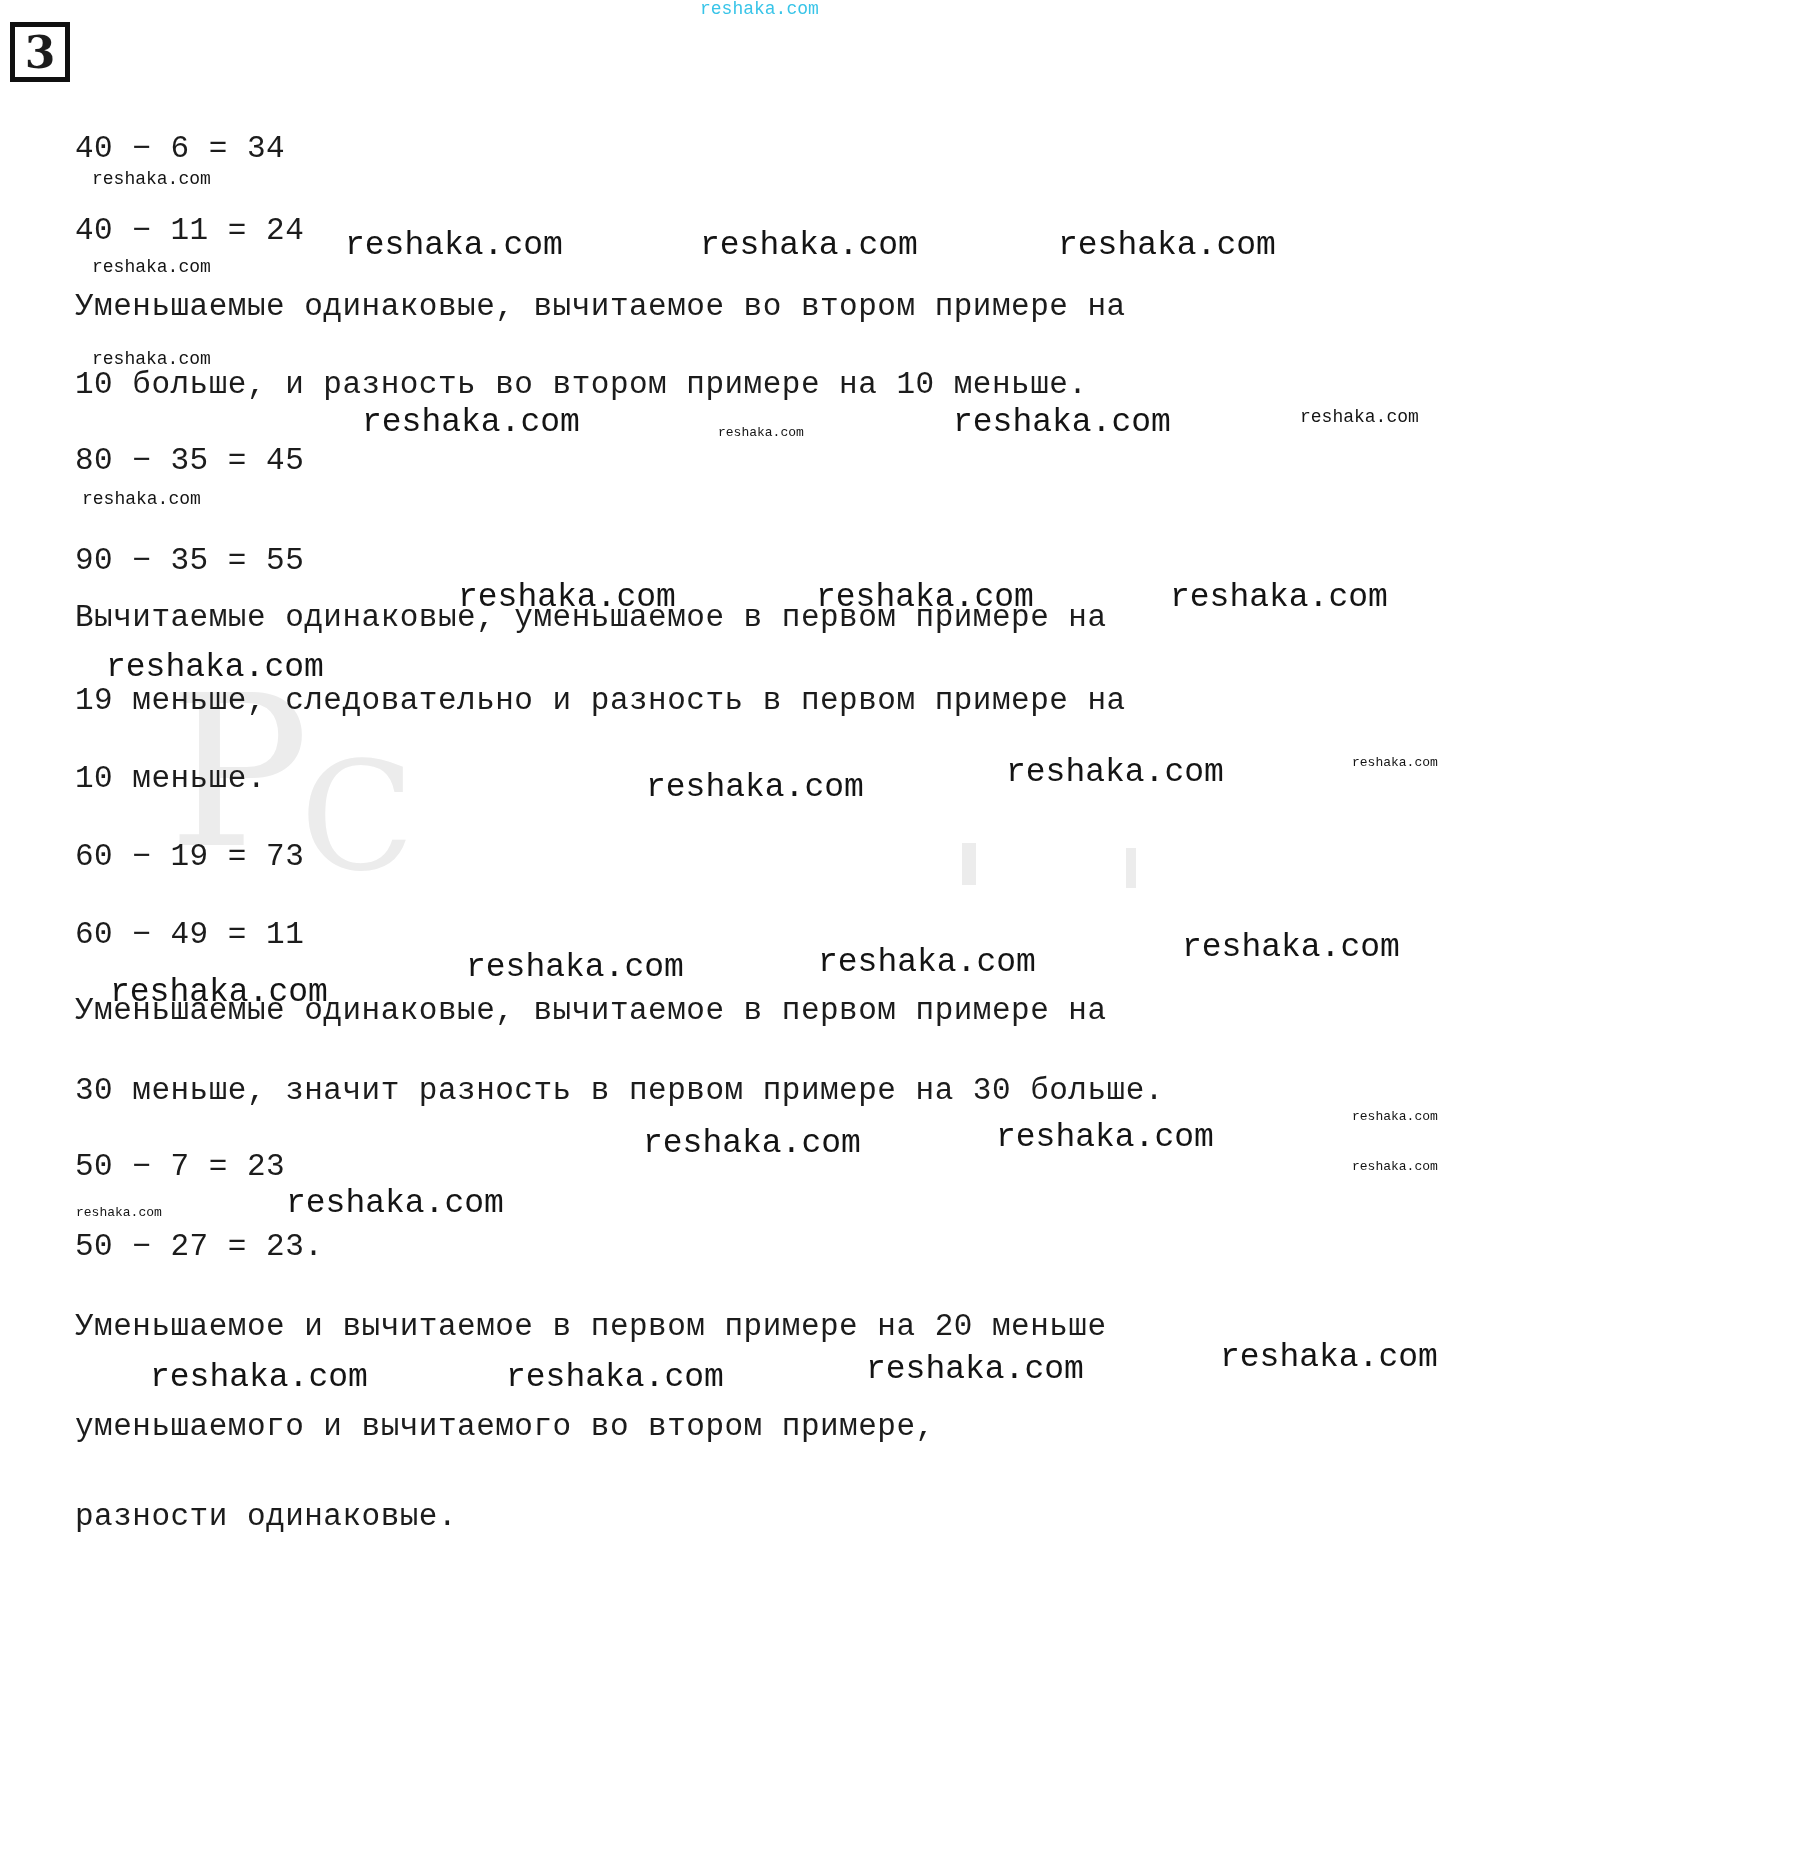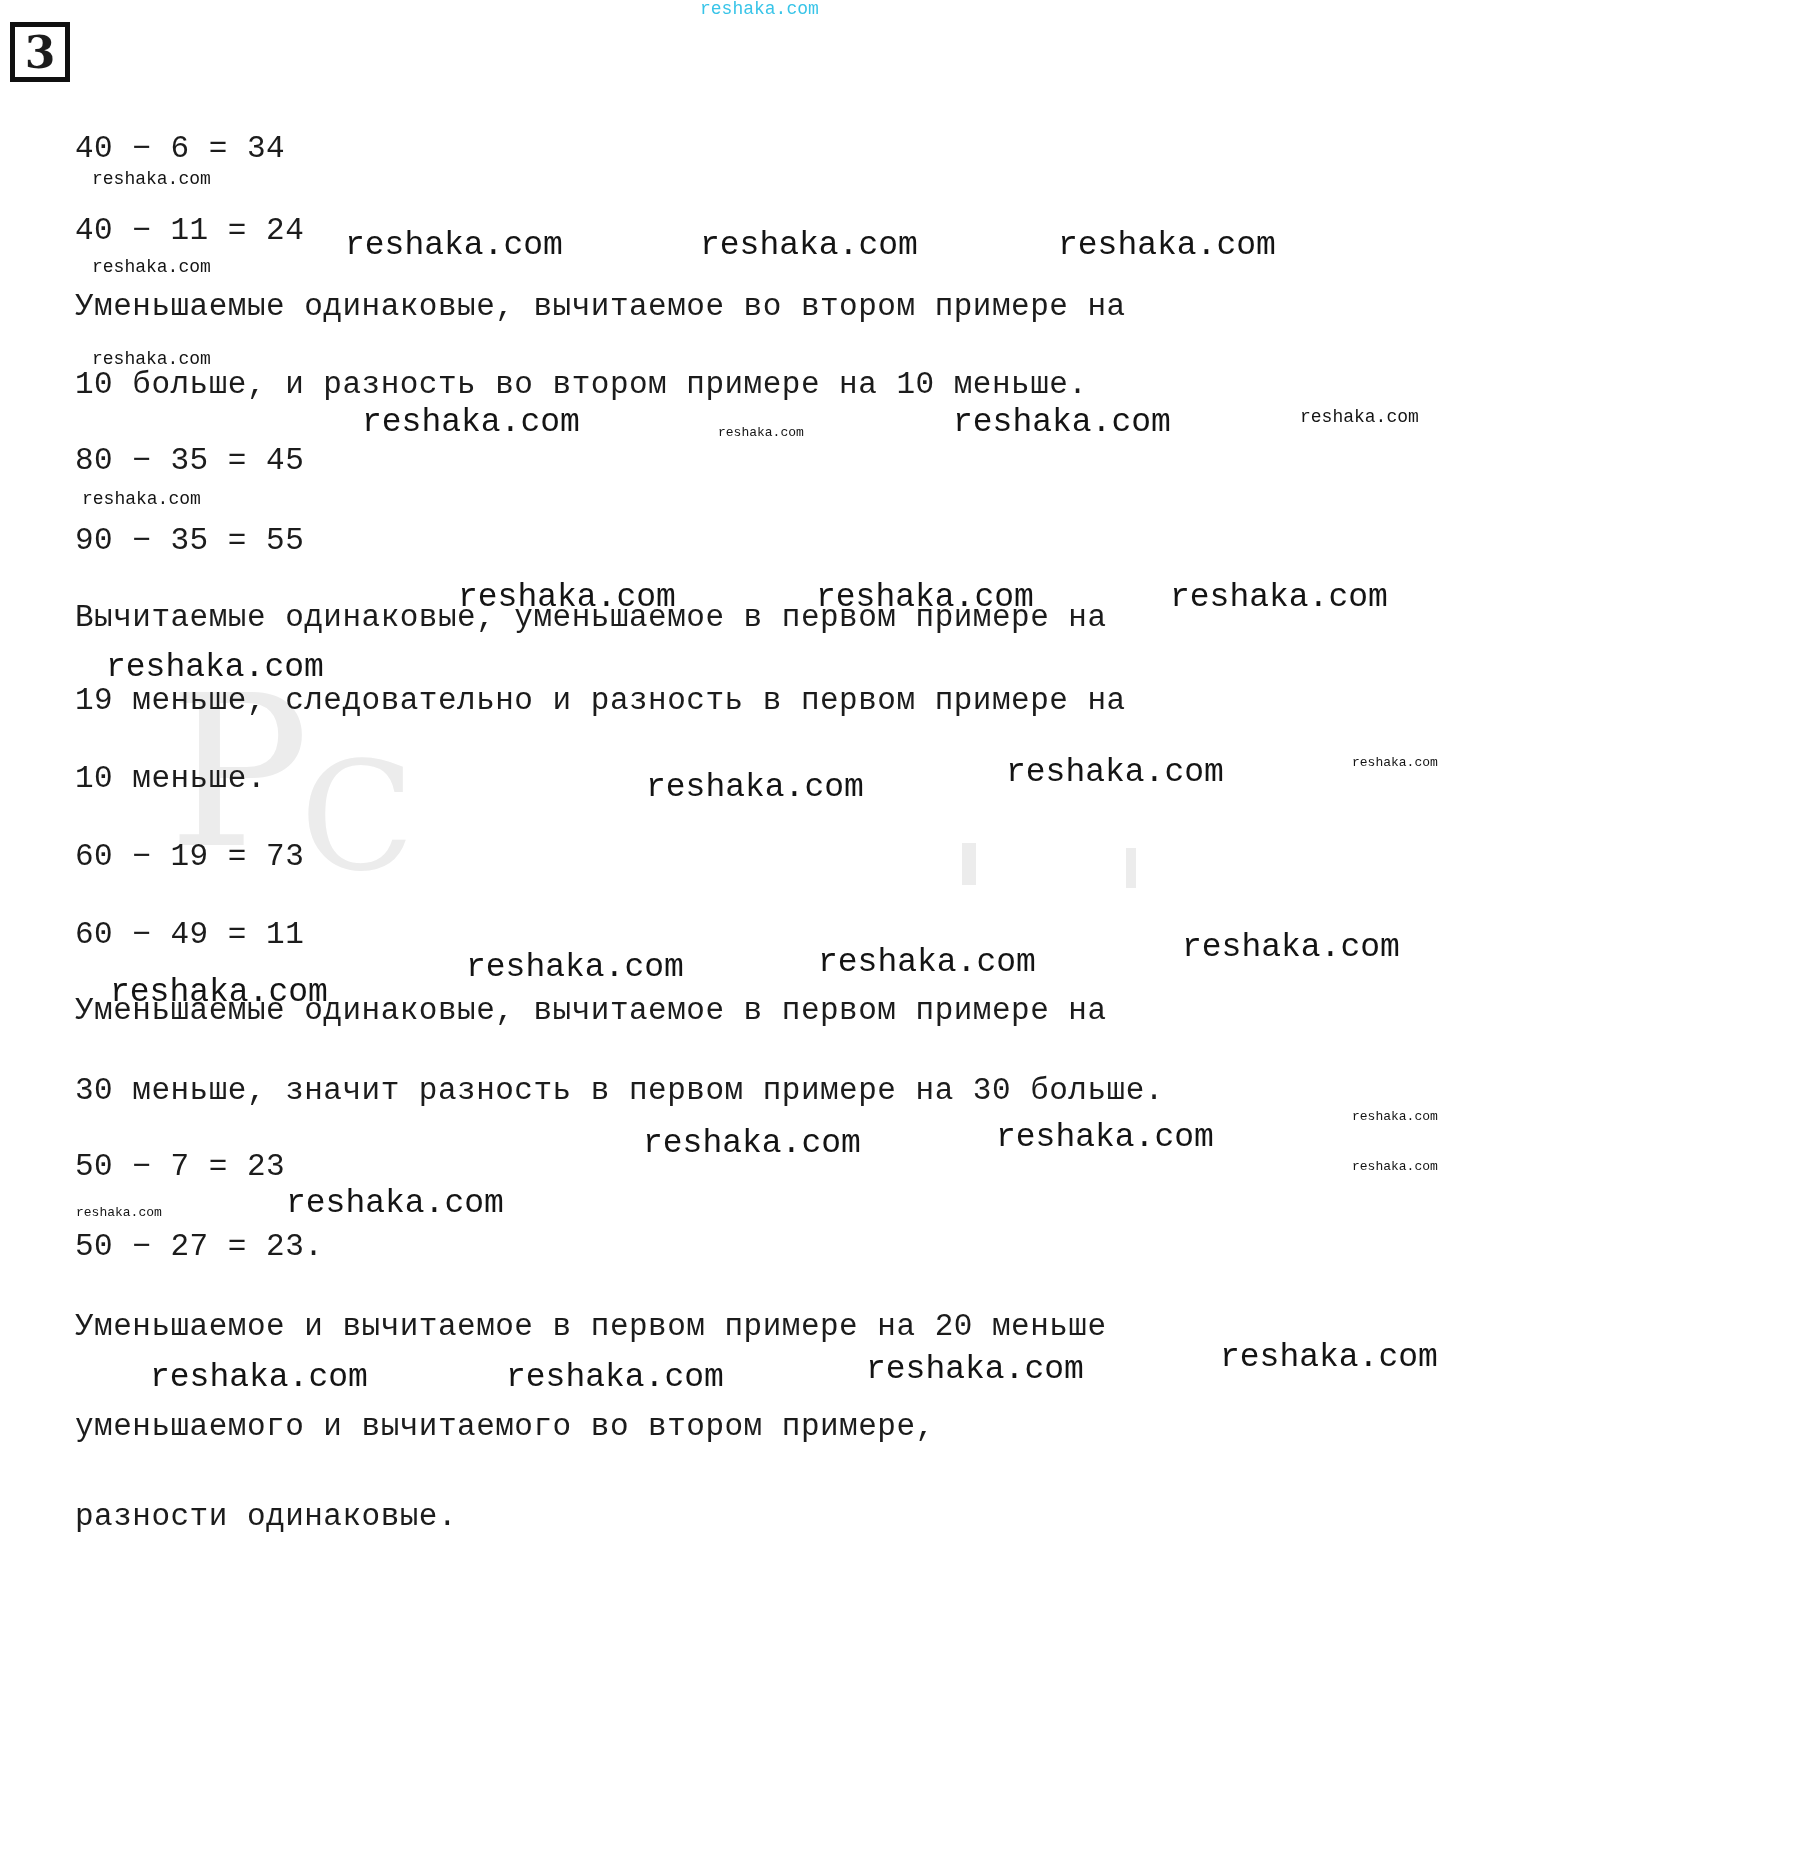--- a/index.html
+++ b/index.html
@@ -83,21 +83,21 @@
   <div class="problem-box">
     <span>3</span>
   </div>
 
   <div>
     <div class="line" style="top:130px">40 − 6 = 34</div>
     <div class="line" style="top:212px">40 − 11 = 24</div>
     <div class="line" style="top:288px">Уменьшаемые одинаковые, вычитаемое во втором примере на</div>
     <div class="line" style="top:366px">10 больше, и разность во втором примере на 10 меньше.</div>
     <div class="line" style="top:442px">80 − 35 = 45</div>
-    <div class="line" style="top:522px">90 − 35 = 55</div>
+    <div class="line" style="top:542px">90 − 35 = 55</div>
     <div class="line" style="top:599px">Вычитаемые одинаковые, уменьшаемое в первом примере на</div>
     <div class="line" style="top:682px">19 меньше, следовательно и разность в первом примере на</div>
     <div class="line" style="top:760px">10 меньше.</div>
     <div class="line" style="top:838px">60 − 19 = 73</div>
     <div class="line" style="top:916px">60 − 49 = 11</div>
     <div class="line" style="top:992px">Уменьшаемые одинаковые, вычитаемое в первом примере на</div>
     <div class="line" style="top:1072px">30 меньше, значит разность в первом примере на 30 больше.</div>
     <div class="line" style="top:1148px">50 − 7 = 23</div>
     <div class="line" style="top:1228px">50 − 27 = 23.</div>
     <div class="line" style="top:1308px">Уменьшаемое и вычитаемое в первом примере на 20 меньше</div>

